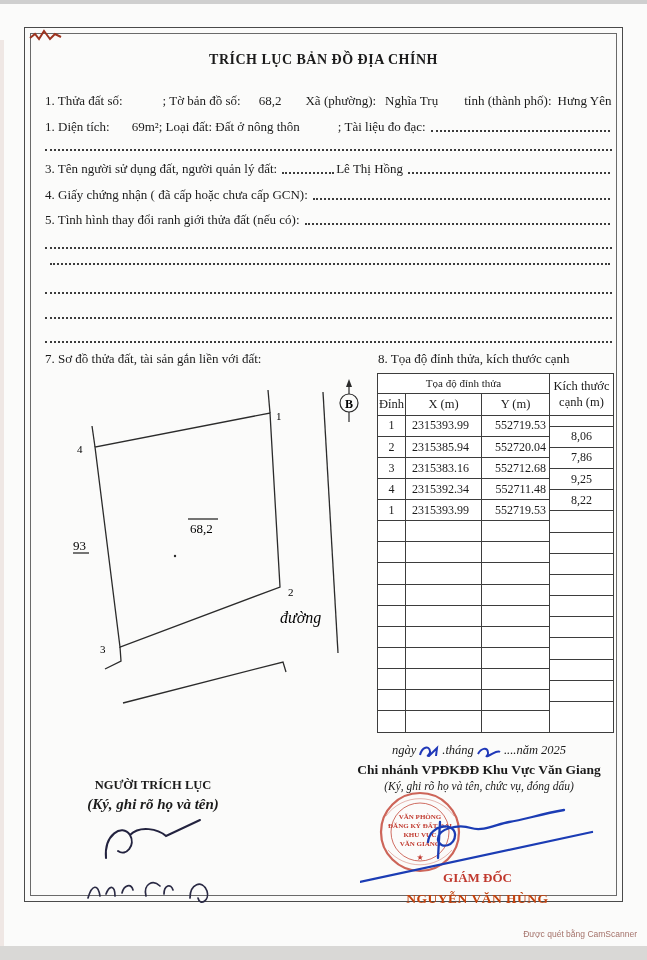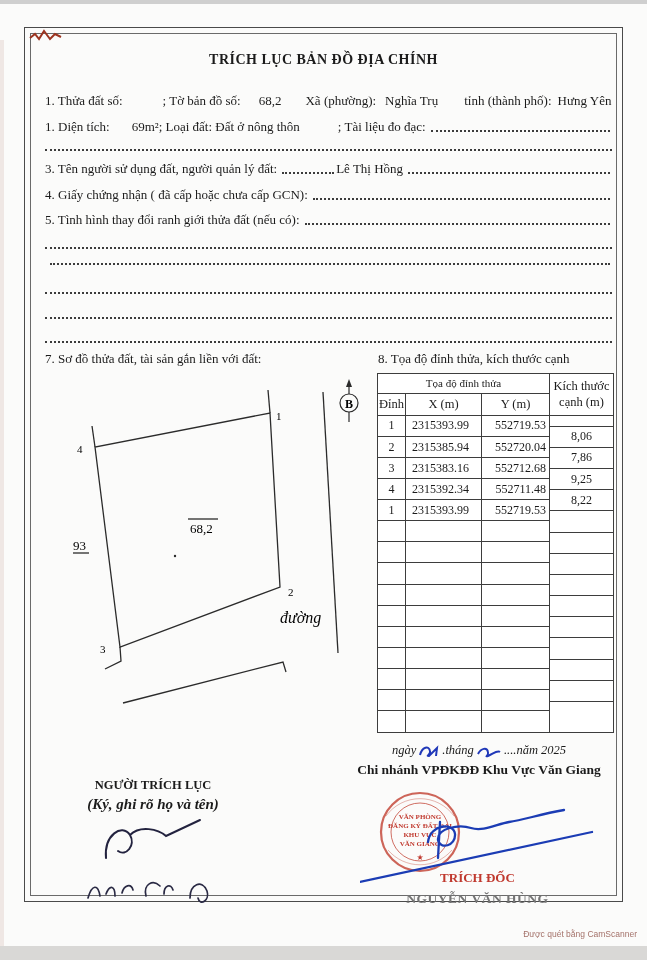--- a/index.html
+++ b/index.html
@@ -59,21 +59,21 @@
   .sig-left .t1{font-size:12.5px;font-weight:bold;}
   .sig-left .t2{font-size:15px;font-style:italic;margin-top:3px;font-weight:bold;}
   .sig-right{position:absolute;left:333px;top:743px;width:292px;text-align:center;}
   .sig-right .date{font-size:12.5px;font-style:italic;display:flex;justify-content:center;align-items:baseline;gap:1px;}
   .sig-right .t1{font-size:13.5px;font-weight:bold;margin-top:3px;}
   .sig-right .t2{font-size:11.5px;font-style:italic;margin-top:2px;}
   .stamp-zone{position:absolute;left:360px;top:786px;width:265px;height:120px;}
   .director{position:absolute;left:370px;top:870px;width:215px;text-align:center;
             color:#c0392e;font-weight:bold;font-size:13px;}
   .director-name{position:absolute;left:355px;top:891px;width:245px;text-align:center;
-            color:#737373;font-weight:bold;font-size:13.5px;letter-spacing:.5px;}
+            color:#c2410c;font-weight:bold;font-size:13.5px;letter-spacing:.5px;}
 
   .credit{position:absolute;right:10px;top:929px;font-size:8.5px;color:#a4726a;
           font-family:"Liberation Sans",sans-serif;}
   .scribble{position:absolute;left:28px;top:26px;}
 </style>
 </head>
 <body>
 
 <div class="edge-band-top"></div>
 <div class="edge-band-bottom"></div>
@@ -289,20 +289,21 @@
     <svg width="24" height="16" viewBox="0 0 24 16" style="align-self:center;">
       <path d="M3,12 C5,4 12,2 13,8 C14,12 8,13 12,13 L20,5 L19,13" fill="none" stroke="#2038b8" stroke-width="2"></path>
     </svg>
     <span>.tháng</span>
     <svg width="28" height="16" viewBox="0 0 28 16" style="align-self:center;">
       <path d="M3,11 C6,5 12,4 13,9 C14,13 9,14 13,13 C18,11 22,7 25,9" fill="none" stroke="#2038b8" stroke-width="2"></path>
     </svg>
     <span>....năm 2025</span>
   </div>
   <div class="t1">Chi nhánh VPĐKĐĐ Khu Vực Văn Giang</div>
+  <div class="t2">(Ký, ghi rõ họ và tên, chức vụ, đóng dấu)</div>
 </div>
 
 <div class="stamp-zone">
   <svg width="265" height="120" viewBox="0 0 265 120">
     <g>
       <circle cx="60" cy="46" r="39" fill="none" stroke="#c44a3c" stroke-width="2.2" opacity=".85"></circle>
       <circle cx="60" cy="46" r="29" fill="none" stroke="#c44a3c" stroke-width="1" opacity=".8"></circle>
       <text x="60" y="33" text-anchor="middle" font-size="7" font-weight="bold" fill="#c0392e">VĂN PHÒNG</text>
       <text x="60" y="42" text-anchor="middle" font-size="7" font-weight="bold" fill="#c0392e">ĐĂNG KÝ ĐẤT ĐAI</text>
       <text x="60" y="51" text-anchor="middle" font-size="7" font-weight="bold" fill="#c0392e">KHU VỰC</text>
@@ -311,16 +312,16 @@
       <path d="M26,30 a42,42 0 0,1 68,0" fill="none" stroke="#c44a3c" stroke-width=".8" opacity=".5"></path>
       <path d="M28,64 a42,42 0 0,0 64,0" fill="none" stroke="#c44a3c" stroke-width=".8" opacity=".5"></path>
     </g>
     <g fill="none" stroke="#1b3cb4" stroke-width="2.3" stroke-linecap="round">
       <path d="M0,96 L232,46"></path>
       <path d="M78,72 L80,36 M68,56 C70,38 94,36 95,48 C96,60 80,64 78,54 C77,42 99,38 111,42 C123,46 137,38 149,36 C164,34 180,28 204,24"></path>
     </g>
   </svg>
 </div>
 
-<div class="director">TRÍCH ĐỐC</div>
+<div class="director">GIÁM ĐỐC</div>
 <div class="director-name">NGUYỄN VĂN HÙNG</div>
 
 <div class="credit">Được quét bằng CamScanner</div>
 
 </body></html>

